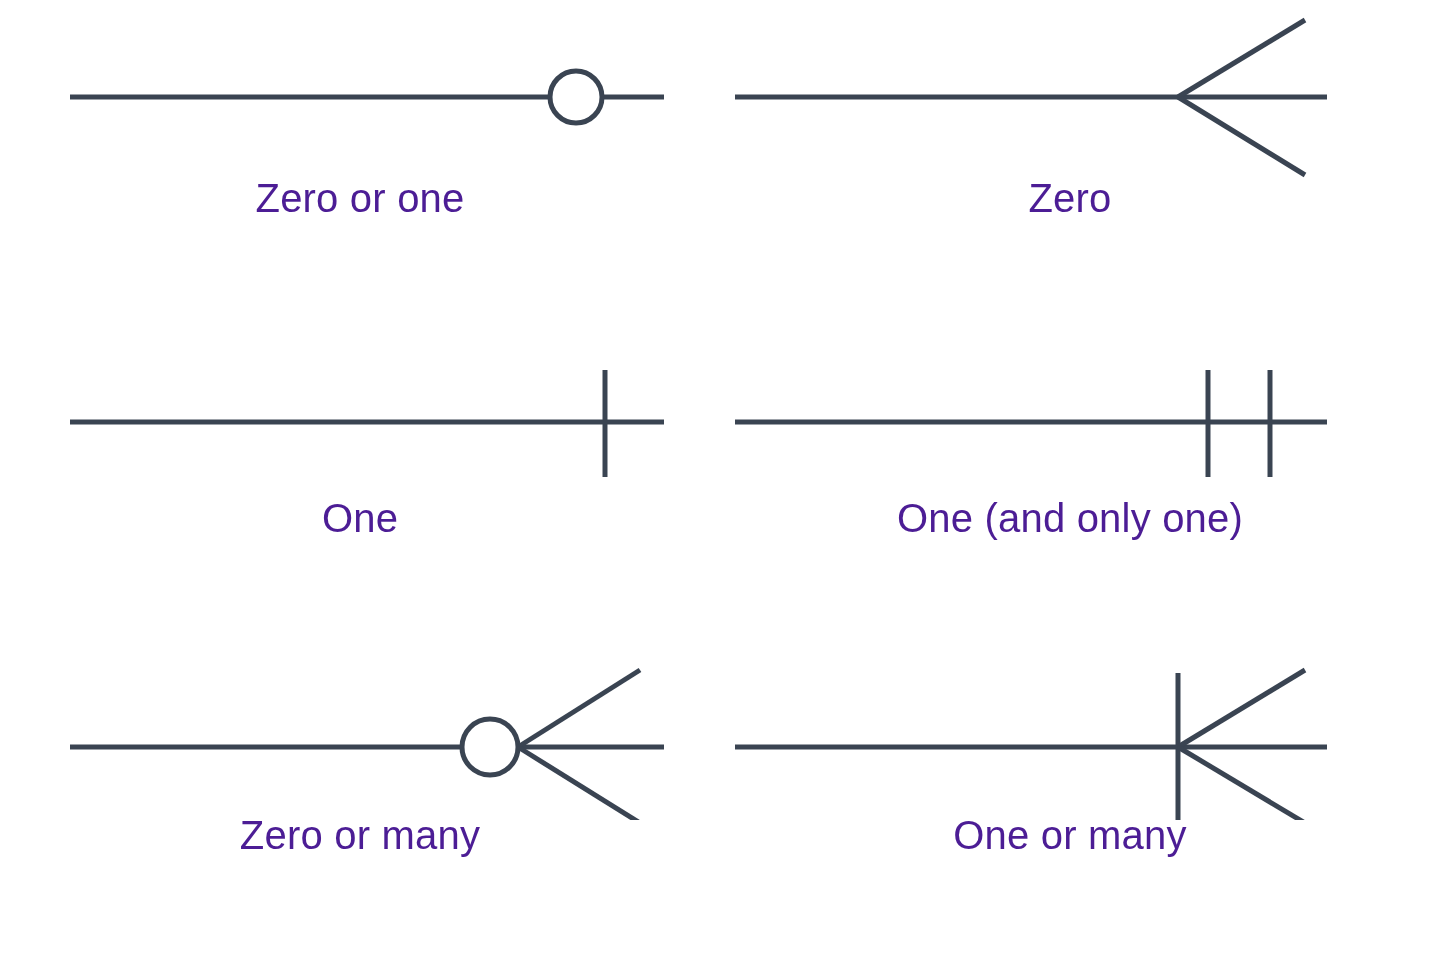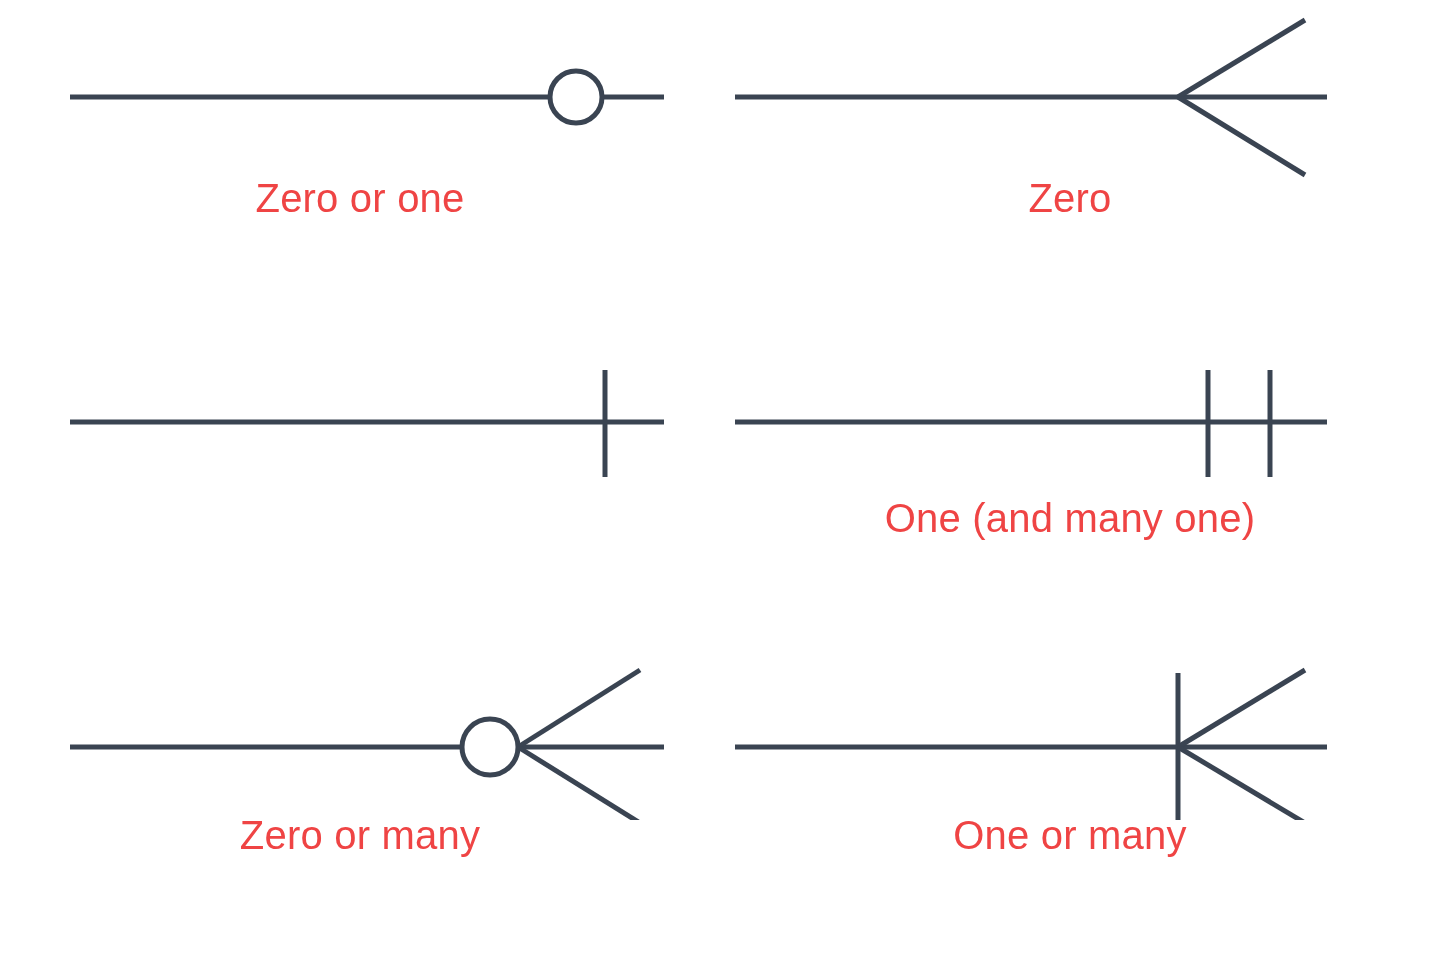--- a/index.html
+++ b/index.html
@@ -23,21 +23,21 @@
   .notation-cell {
     position: absolute;
   }
   .notation-svg {
     display: block;
   }
   .notation-label {
     position: absolute;
     width: 100%;
     text-align: center;
-    color: #ef4444;
+    color: #4c1d95;
     font-family: "Liberation Sans", sans-serif;
     font-size: 40px;
     font-weight: 400;
     letter-spacing: 0.2px;
     white-space: nowrap;
     line-height: 1;
   }
   
   .col-left  { left: 0px;   width: 720px; }
   .col-right { left: 700px; width: 740px; }
@@ -71,29 +71,30 @@
       <line x1="478" y1="97" x2="605" y2="175" stroke="#3a4452" stroke-width="5" stroke-linecap="butt"></line>
     </svg>
     <div class="notation-label label-pos-1">Zero</div>
   </div>
 
   <div class="notation-cell col-left row-2">
     <svg class="notation-svg sym-wrap" width="720" height="200" viewBox="0 0 720 200">
       <line x1="70" y1="122" x2="664" y2="122" stroke="#3a4452" stroke-width="5" stroke-linecap="butt"></line>
       <line x1="605" y1="70" x2="605" y2="177" stroke="#3a4452" stroke-width="5" stroke-linecap="butt"></line>
     </svg>
+    <div class="notation-label label-pos-2">One</div>
   </div>
 
   <div class="notation-cell col-right row-2">
     <svg class="notation-svg sym-wrap" width="740" height="200" viewBox="0 0 740 200">
       <line x1="35" y1="122" x2="627" y2="122" stroke="#3a4452" stroke-width="5" stroke-linecap="butt"></line>
       <line x1="508" y1="70" x2="508" y2="177" stroke="#3a4452" stroke-width="5" stroke-linecap="butt"></line>
       <line x1="570" y1="70" x2="570" y2="177" stroke="#3a4452" stroke-width="5" stroke-linecap="butt"></line>
     </svg>
-    <div class="notation-label label-pos-2">One (and many one)</div>
+    <div class="notation-label label-pos-2">One (and only one)</div>
   </div>
 
   <div class="notation-cell col-left row-3">
     <svg class="notation-svg sym-wrap" width="720" height="210" viewBox="0 0 720 210">
       <line x1="70" y1="137" x2="462" y2="137" stroke="#3a4452" stroke-width="5" stroke-linecap="butt"></line>
       <line x1="518" y1="137" x2="664" y2="137" stroke="#3a4452" stroke-width="5" stroke-linecap="butt"></line>
       <circle cx="490" cy="137" r="28" fill="none" stroke="#3a4452" stroke-width="5"></circle>
       <line x1="518" y1="137" x2="640" y2="60" stroke="#3a4452" stroke-width="5" stroke-linecap="butt"></line>
       <line x1="518" y1="137" x2="640" y2="213" stroke="#3a4452" stroke-width="5" stroke-linecap="butt"></line>
     </svg>

